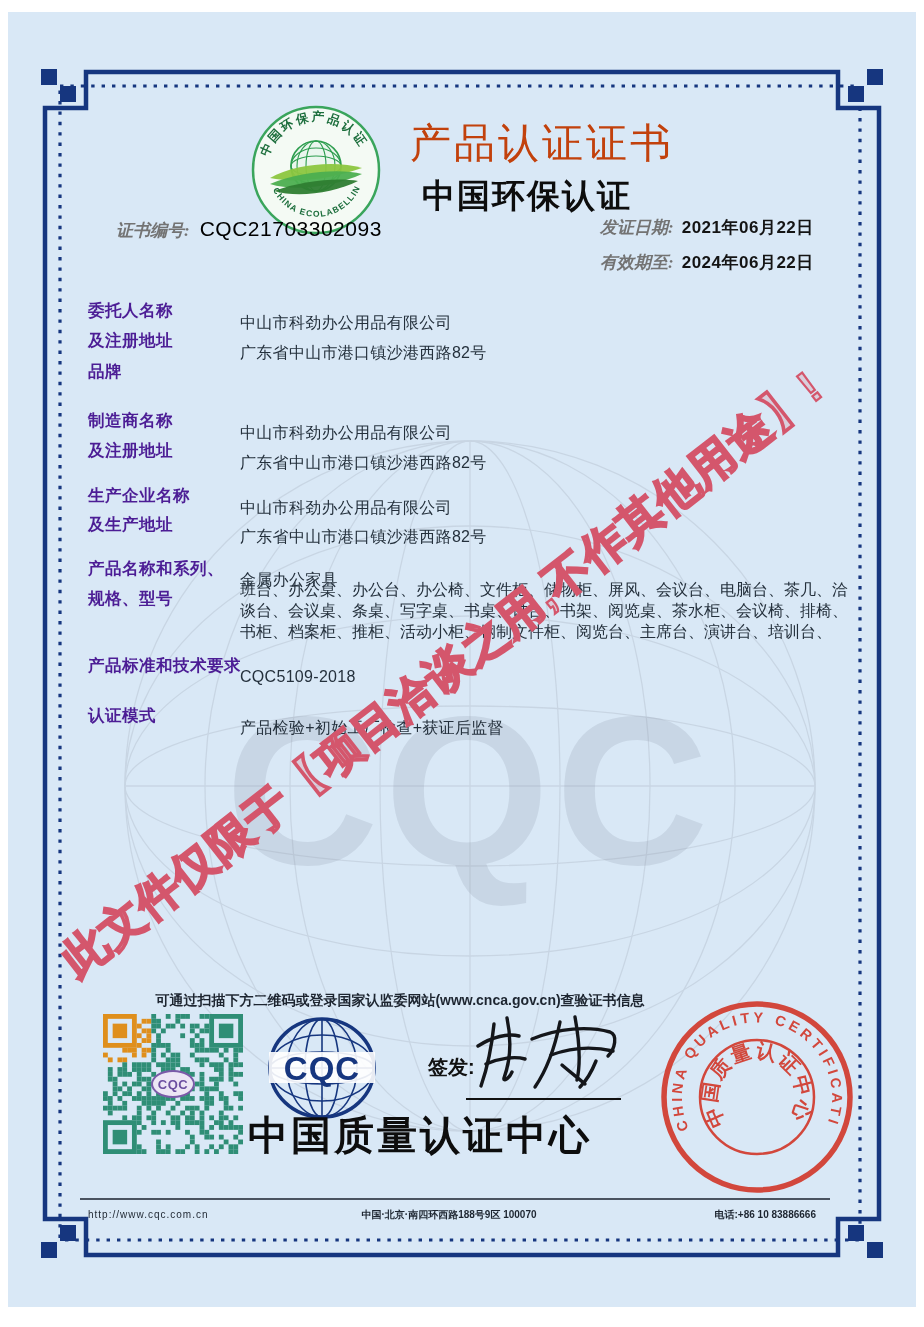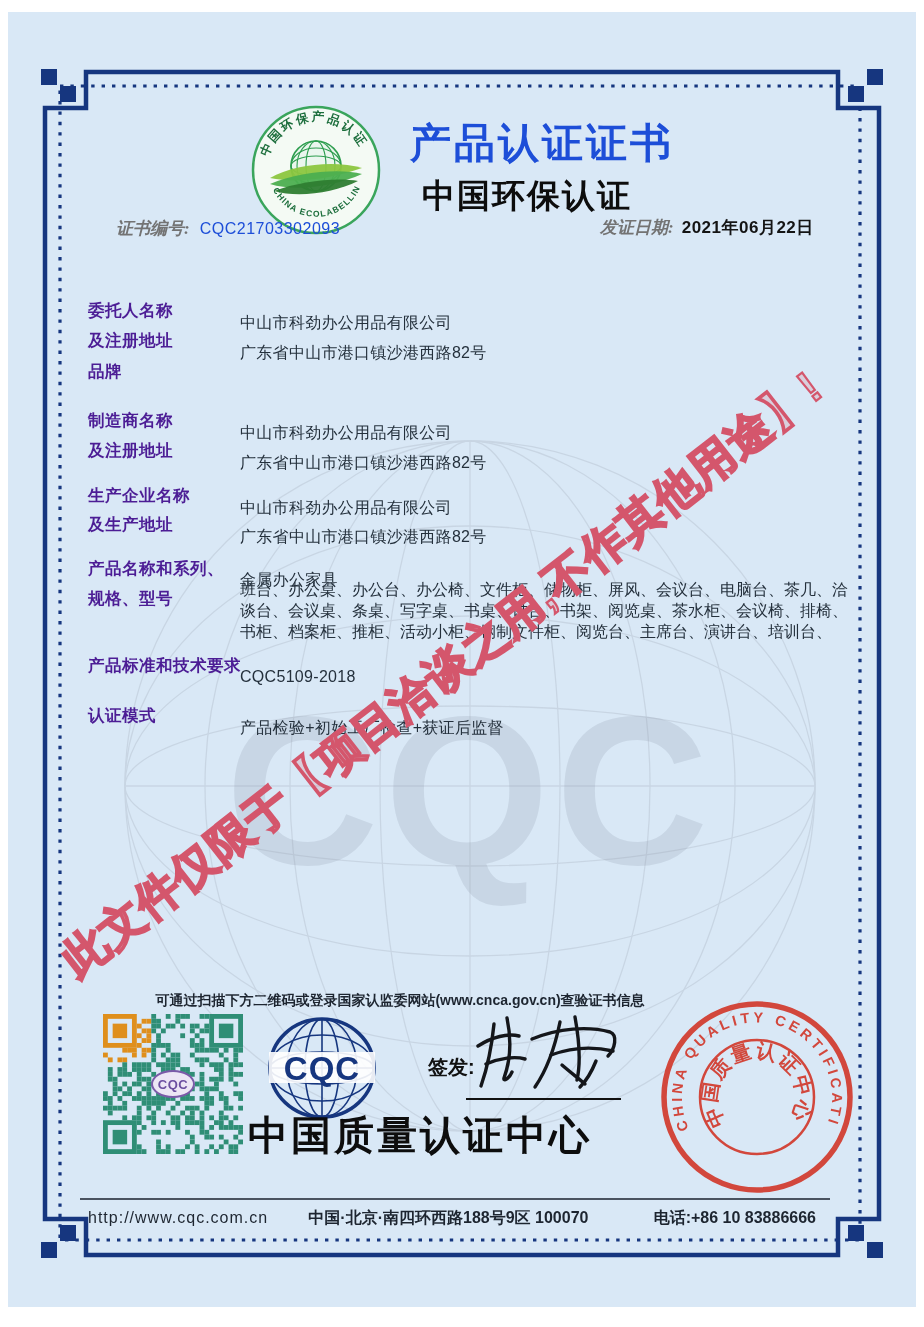--- a/index.html
+++ b/index.html
@@ -5,26 +5,26 @@
   * { margin:0; padding:0; box-sizing:border-box; }
   html,body { width:924px; background:#ffffff; font-family:"Liberation Sans","DejaVu Sans",sans-serif; }
   body { position:relative; width:924px; height:1327px; overflow:hidden; }
 
   .page { position:absolute; left:8px; top:12px; width:908px; height:1295px; background:#d9e8f6; overflow:hidden; }
 
   .border-svg { position:absolute; left:0; top:0; z-index:1; }
 
   
   .eco-logo { position:absolute; left:242px; top:92px; width:132px; height:132px; z-index:2; }
-  .title { position:absolute; left:402px; top:104px; font-size:41px; font-weight:700; letter-spacing:3px; color:#1d4ed8; z-index:2; }
+  .title { position:absolute; left:402px; top:104px; font-size:41px; font-weight:400; letter-spacing:3px; color:#c2410c; z-index:2; }
   .subtitle { position:absolute; left:414px; top:162px; font-size:33px; font-weight:900; letter-spacing:2px; color:#0d0d0d; z-index:2; }
 
   .cert-line { position:absolute; left:108px; top:205px; display:flex; align-items:baseline; gap:10px; z-index:2; }
   .kai-label { font-family:"Liberation Serif","DejaVu Serif",serif; font-style:italic; font-weight:bold; font-size:17px; color:#737373; }
-  .cert-no { font-size:16px; color:#1d4ed8; letter-spacing:.5px; }
+  .cert-no { font-size:21px; color:#000000; letter-spacing:.5px; }
 
   .dates { position:absolute; left:592px; top:204px; z-index:2; }
   .date-row { display:flex; align-items:center; gap:8px; margin-bottom:12px; }
   .date-val { font-size:17px; font-weight:600; color:#141414; letter-spacing:.5px; }
 
   
   .frow { position:absolute; left:80px; z-index:2; }
   .flabel { font-size:16.5px; font-weight:bold; color:#4c1d95; letter-spacing:.5px; }
   .fvalue { position:absolute; left:232px; z-index:2; font-size:16px; color:#24303c; letter-spacing:.3px;margin-top:12px; }
   .plist { position:absolute; left:232px; width:622px; font-size:16px; line-height:21px; color:#24303c; z-index:2; }
@@ -45,21 +45,21 @@
   .qr-center span { font-size:13px; font-weight:bold; color:#6b4fa0; letter-spacing:.5px; }
   .cqc-logo { position:absolute; left:258px; top:1004px; z-index:2; }
   .org-name { position:absolute; left:240px; top:1096px; font-size:40px; font-weight:900; letter-spacing:3px; color:#0d0d0d; z-index:2; }
   .sign-label { position:absolute; left:420px; top:1042px; font-size:20px; font-weight:bold; color:#111; z-index:2; }
   .signature { position:absolute; left:458px; top:1000px; z-index:2; }
   .sign-line { position:absolute; left:458px; top:1086px; width:155px; border-top:2px solid #111; z-index:2; }
   .stamp { position:absolute; left:642px; top:978px; z-index:6; opacity:.93; }
 
   .footer-line { position:absolute; left:72px; top:1186px; width:750px; border-top:2px solid #4a5360; z-index:2; }
   .footer-row { position:absolute; left:80px; top:1196px; width:728px; display:flex; justify-content:space-between; align-items:baseline; z-index:2; }
-  .footer-row span { font-size:16px; color:#1d2530; }
+  .footer-row span { font-size:10px; color:#1d2530; }
   .f-url { letter-spacing:1px; }
   .f-addr { font-weight:700; }
   .f-phone { font-weight:600;padding-left:25px; }
 </style>
 </head>
 <body>
 
 <div class="page">
 
   <svg class="border-svg" width="908" height="1295">
@@ -121,20 +121,24 @@
 
   <div class="cert-line">
     <span class="kai-label">证书编号:</span>
     <span class="cert-no">CQC21703302093</span>
   </div>
 
   <div class="dates">
     <div class="date-row">
       <span class="kai-label">发证日期:</span>
       <span class="date-val">2021年06月22日</span>
+    </div>
+    <div class="date-row">
+      <span class="kai-label">有效期至:</span>
+      <span class="date-val">2024年06月22日</span>
     </div>
   </div>
 
   <div class="frow" style="top:288px"><span class="flabel">委托人名称</span></div>
   <div class="fvalue" style="top:289px">中山市科劲办公用品有限公司</div>
   <div class="frow" style="top:318px"><span class="flabel">及注册地址</span></div>
   <div class="fvalue" style="top:319px">广东省中山市港口镇沙港西路82号</div>
   <div class="frow" style="top:349px"><span class="flabel">品牌</span></div>
 
   <div class="frow" style="top:398px"><span class="flabel">制造商名称</span></div>

